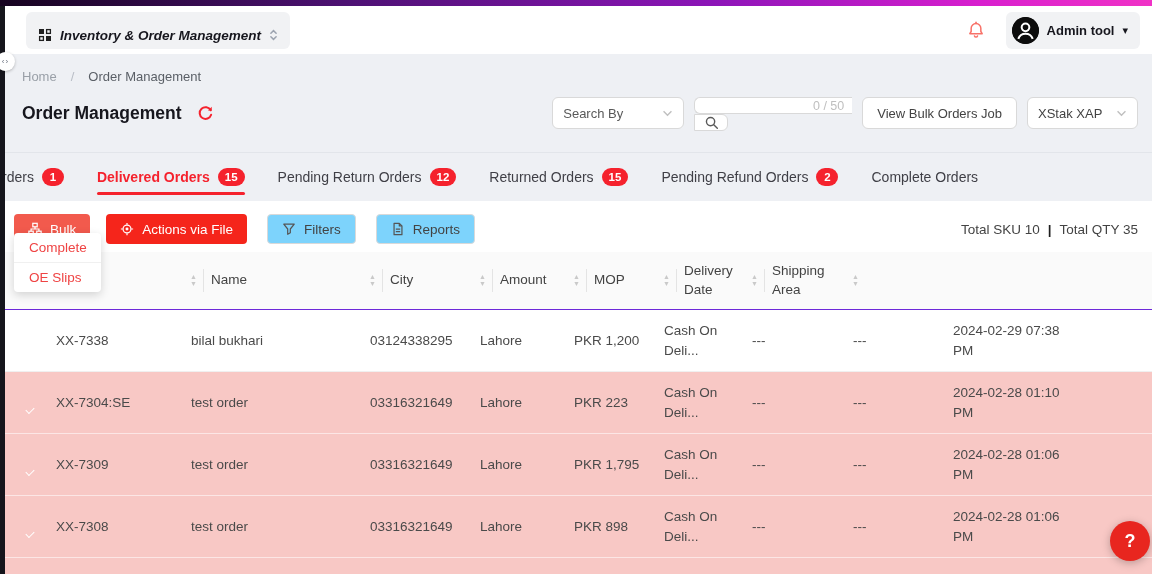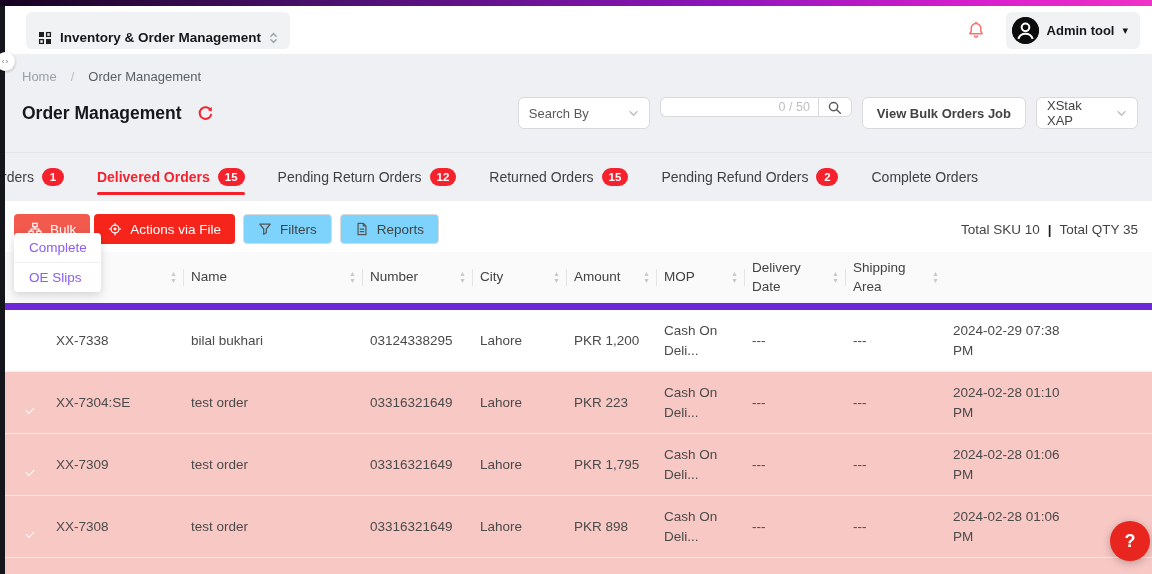--- a/index.html
+++ b/index.html
@@ -11,22 +11,22 @@
     background:linear-gradient(90deg,#16031f 0%,#4d1173 30%,#8d15b8 62%,#d81fce 85%,#f032c6 100%); }
 
   
   .left-rail { position:absolute; left:0; top:6px; bottom:0; width:5px; background:#15151c; z-index:12; }
   .rail-toggle { position:absolute; left:-4px; top:52px; width:19px; height:19px; border-radius:50%;
     background:#fff; box-shadow:0 1px 3px rgba(0,0,0,.25); z-index:13; display:flex; align-items:center;
     justify-content:center; font-size:8px; color:#6b7280; letter-spacing:1px; cursor:pointer; }
 
   
   .topbar { height:48px; background:#fff; display:flex; align-items:center; padding:0 12px 0 26px; }
-  .app-switcher { display:flex; align-items:flex-end; gap:8px; background:#f1f2f4; border-radius:6px;
-    height:37px; padding:4px 12px; cursor:pointer; }
+  .app-switcher { display:flex; align-items:flex-start; gap:8px; background:#f1f2f4; border-radius:6px;
+    height:37px; padding:16px 12px; cursor:pointer;font-style:italic; }
   .app-switcher .label { font-size:13.5px; font-weight:bold; color:#16161d; }
   .topbar-right { margin-left:auto; display:flex; align-items:center; gap:16px; }
   .bell-btn { width:28px; height:28px; display:flex; align-items:center; justify-content:center; cursor:pointer; }
   .user-pill { display:flex; align-items:center; gap:8px; background:#f1f2f4; border-radius:6px;
     height:37px; padding:0 12px 0 6px; cursor:pointer; }
   .avatar { width:27px; height:27px; border-radius:50%; background:#0d0d0d; display:flex;
     align-items:center; justify-content:center; overflow:hidden; }
   .user-pill .label { font-size:13px; font-weight:bold; color:#16161d; }
   .caret { font-size:11px; color:#16161d; line-height:1; }
 
@@ -37,64 +37,64 @@
   .crumb-sep { color:#b9bec6; }
   .crumb-current { color:#5a5f66; }
   .title-row { height:40px; margin-top:8px; margin-bottom:19px; display:flex; align-items:center; }
   .page-title { font-size:17.5px; font-weight:bold; color:#16161d; }
   .refresh-btn { margin-left:16px; width:18px; height:18px; cursor:pointer; display:flex; align-items:center; }
   .head-controls { margin-left:auto; display:flex; align-items:flex-start; gap:10px; }
   .select-box { height:32px; background:#fff; border:1px solid #d9d9d9; border-radius:6px;
     display:flex; align-items:center; padding:0 10px; gap:8px; cursor:pointer; font-size:13px; color:#595959; }
   .select-box.searchby { width:132px; }
   .select-box .chev { margin-left:auto; }
-  .search-group { display:flex; height:20px; }
+  .search-group { display:flex; height:28px;flex-direction:column; }
   .search-input-wrap { width:158px; border:1px solid #d9d9d9; border-right:none; border-radius:6px 0 0 6px;
     background:#fff; display:flex; align-items:center; padding:0 8px; }
   .search-input { border:none; outline:none; width:100%; font-size:13px; font-family:inherit; color:#434343; }
   .search-counter { font-size:12.5px; color:#bfbfbf; white-space:nowrap; }
   .search-btn { width:34px; border:1px solid #d9d9d9; border-radius:0 6px 6px 0; background:#fff;
     display:flex; align-items:center; justify-content:center; cursor:pointer; }
   .btn-plain { height:32px; background:#fff; border:1px solid #d9d9d9; border-radius:6px; padding:0 14px;
-    font-size:13px; color:#434343; display:flex; align-items:center; cursor:pointer; white-space:nowrap;font-weight:bold; }
-  .select-box.channel { width:102px; color:#434343; }
+    font-size:13px; color:#434343; display:flex; align-items:center; cursor:pointer; white-space:nowrap; }
+  .select-box.channel { width:111px; color:#434343; }
 
   
   .tabs-row { height:48px; display:flex; align-items:stretch; padding-left:2px; }
   .tabs-list { display:flex; gap:33px; }
   .tab { position:relative; display:flex; align-items:center; gap:8px; font-size:14px; color:#3f3f46;
     cursor:pointer; white-space:nowrap; }
   .tab.is-active { color:#f5222d; font-weight:bold; }
   .tab.is-active::after { content:""; position:absolute; left:0; right:0; bottom:6px; height:3px;
     background:#f5222d; border-radius:2px; }
   .tab-badge { background:#f5222d; color:#fff; font-size:11.5px; font-weight:bold; border-radius:10px;
     padding:2px 7px; min-width:22px; text-align:center; line-height:1.3; }
 
   
   .card { position:relative; background:#fff; height:384px; }
-  .toolbar { display:flex; align-items:center; padding:13px 14px 8px 14px; gap:4px; }
+  .toolbar { display:flex; align-items:center; padding:13px 14px 8px 14px; gap:16px; }
   .btn { height:30px; border:none; border-radius:4px; padding:0 14px; font-size:13.5px; font-family:inherit;
     display:flex; align-items:center; gap:8px; cursor:pointer; }
   .btn-bulk { background:#f25a4d; color:#fff; }
   .btn-action { background:#f5251b; color:#fff; }
   .btn-ghost { background:#7dd3fc; color:#434343; border:1px solid #d9d9d9; margin-left:4px; }
   .totals { margin-left:auto; font-size:13.5px; color:#434343; display:flex; gap:8px; align-items:center; }
   .totals .pipe { font-weight:bold; color:#1f1f1f; }
 
   
   .bulk-menu { position:absolute; left:14px; top:233px; min-width:78px; background:#fff; border-radius:4px;
     box-shadow:0 3px 10px rgba(0,0,0,.16); z-index:30; overflow:hidden; }
-  .bulk-menu .menu-item { padding:7px 14px 7px 15px; font-size:13.5px; color:#8b5cf6; cursor:pointer;
+  .bulk-menu .menu-item { padding:7px 14px 7px 15px; font-size:13.5px; color:#ef4444; cursor:pointer;
     border-bottom:1px solid #f0f0f0; white-space:nowrap; }
   .bulk-menu .menu-item:last-child { border-bottom:none; }
 
   
   .grid-row { display:grid; grid-template-columns:56px 135px 179px 110px 94px 90px 88px 101px 100px 1fr;
     align-items:center; }
-  .thead { background:#fafafa; height:58px; border-bottom:7px solid #6d28d9; }
+  .thead { background:#fafafa; height:58px; border-bottom:1px solid #6d28d9;padding-left:20px; }
   .th { position:relative; height:100%; display:flex; align-items:center; justify-content:space-between;
     padding:0 14px 0 0; font-size:13.5px; color:#434343; cursor:pointer; }
   .th .th-label { line-height:1.35; }
   .th::before { content:""; position:absolute; left:-8px; top:17px; bottom:17px; width:1px; background:#e4e4e4; }
   .th-check { display:flex; align-items:center; padding-left:22px; height:100%; }
   .sorter { display:flex; flex-direction:column; align-items:center; gap:1px; margin-left:6px; }
   .sorter span { font-size:7px; line-height:.8; color:#c9c9c9; }
   .tr { height:62px; font-size:13.5px; color:#4a4a4a; border-bottom:1px solid #f0f0f0; }
   .tr.row-pink { background:#f8c8c5; border-bottom:1px solid rgba(255,255,255,.55); }
   .td { padding-right:10px; line-height:1.45; }
@@ -298,27 +298,20 @@
     </span>
   </div>
       <div class="th">
     <span class="th-label">Name</span>
     <span class="sorter">
       <span>▲</span>
       <span>▼</span>
     </span>
   </div>
       <div class="th">
-    <span class="th-label">Number</span>
-    <span class="sorter">
-      <span>▲</span>
-      <span>▼</span>
-    </span>
-  </div>
-      <div class="th">
     <span class="th-label">City</span>
     <span class="sorter">
       <span>▲</span>
       <span>▼</span>
     </span>
   </div>
       <div class="th">
     <span class="th-label">Amount</span>
     <span class="sorter">
       <span>▲</span>

